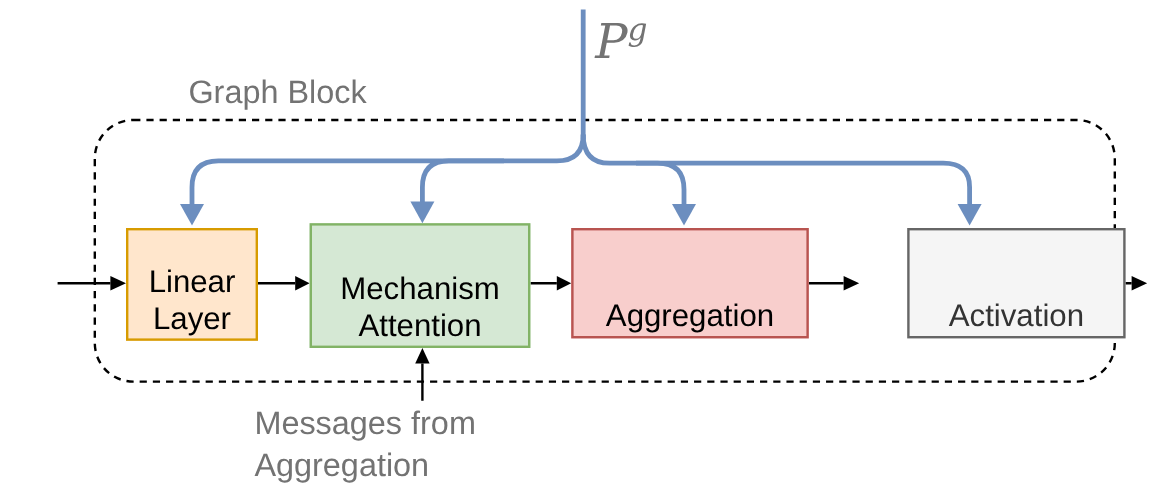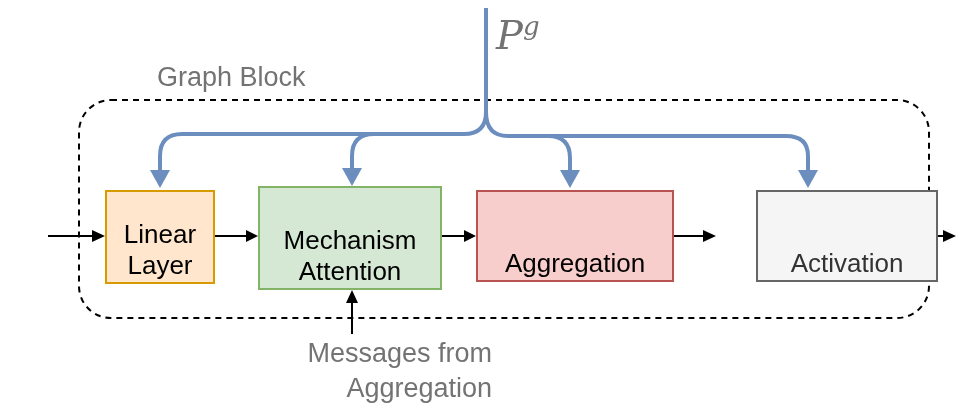--- a/index.html
+++ b/index.html
@@ -46,21 +46,21 @@
                      background: #ffe6cc; border-color: #d79b00; }
   .box-attention   { left: 258px; top: 186px; width: 184px; height: 104px;
                      background: #d5e8d4; border-color: #82b366; }
   .box-aggregation { left: 476px; top: 190px; width: 198px; height: 92px;
                      background: #f8cecc; border-color: #b85450; }
   .box-activation  { left: 756px; top: 190px; width: 182px; height: 92px;
                      background: #f5f5f5; border-color: #666666; color: #333333; }
 
   .messages-label {
     left: 212px; top: 336px; width: 280px;
-    text-align: right;
+    text-align: left;
     font-size: 27px;
     line-height: 1.3;
   }
 </style>
 </head>
 <body>
 
 <div id="canvas">
 
   <svg id="diagram-svg" width="974" height="418" viewBox="0 0 974 418">

